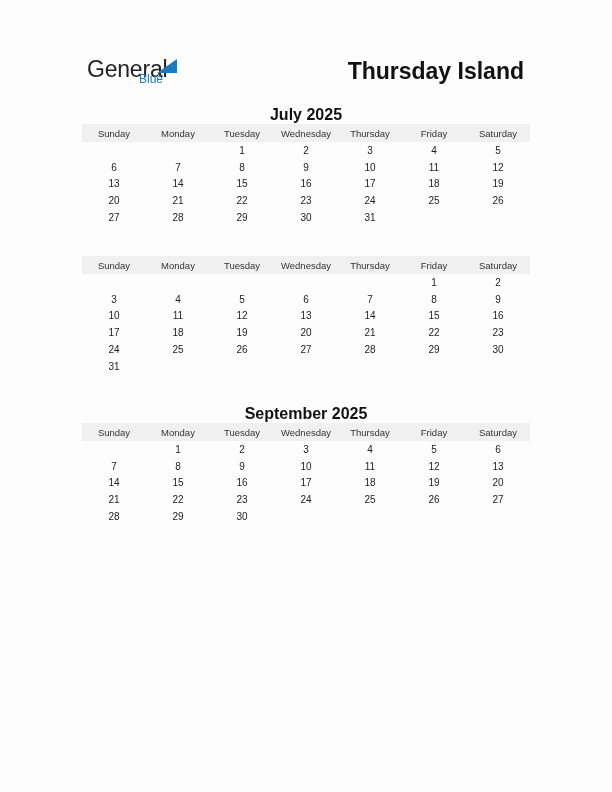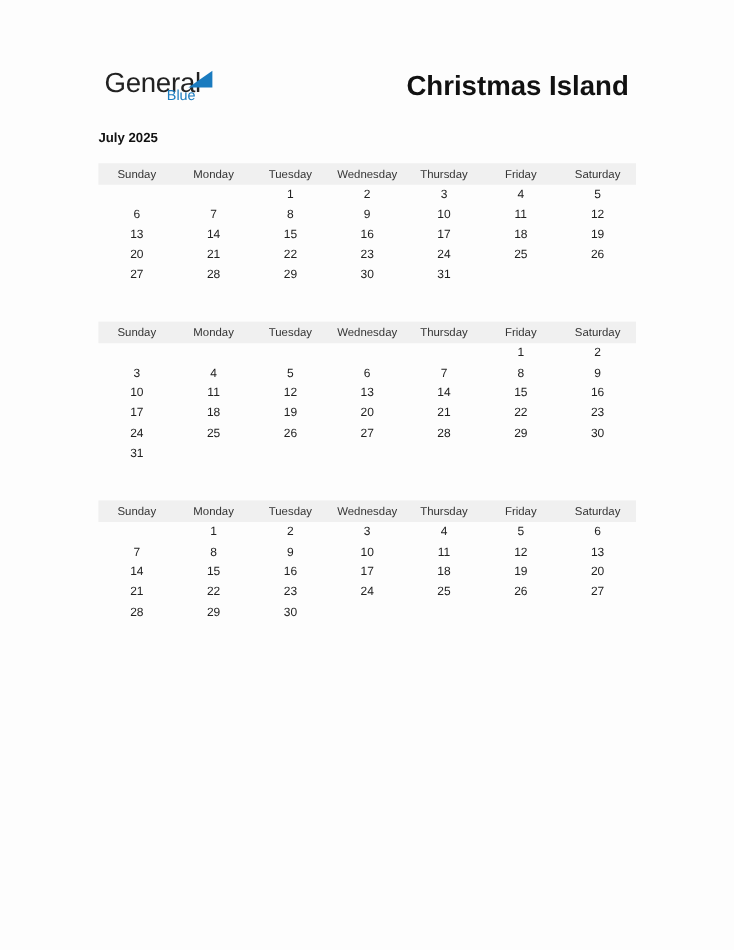--- a/index.html
+++ b/index.html
@@ -8,36 +8,36 @@
     font-family:"Liberation Sans", "DejaVu Sans", sans-serif; color:#222;
     position:relative; overflow:hidden;
   }
   .logo { position:absolute; left:87px; top:56px; width:100px; height:36px; }
   .logo .general { position:absolute; left:0; top:0; font-size:23px; color:#222; letter-spacing:-0.2px; }
   .logo .blue { position:absolute; left:52px; top:16px; font-size:12px; color:#1a7bbf; }
   .logo .tri { position:absolute; left:70px; top:3px; width:0; height:0;
     border-left:20px solid transparent; border-bottom:14px solid #1a7bbf; }
   .country { position:absolute; right:88px; top:58px; font-size:23px; font-weight:bold; color:#111; }
   .month { position:absolute; left:82px; width:448px; }
-  .month-title { text-align:left; font-size:11px; font-weight:bold; color:#111; height:18px; line-height:18px; }
-  .dow { display:flex; background:#f0f0f0; height:18px; align-items:center;margin-top:12px; }
+  .month-title { text-align:center; font-size:16px; font-weight:bold; color:#111; height:18px; line-height:18px; }
+  .dow { display:flex; background:#f0f0f0; height:18px; align-items:center; }
   .dow span { flex:1; text-align:center; font-size:9.5px; color:#333; }
   .week { display:flex; height:16.8px; align-items:center; }
   .week span { flex:1; text-align:center; font-size:10px; color:#222; }
 </style>
 </head>
 <body>
 
 <div class="logo">
   <span class="general">General</span>
   <span class="tri"></span>
   <span class="blue">Blue</span>
 </div>
 
-<div class="country">Christmas Island</div>
+<div class="country">Thursday Island</div>
 
 <div id="months">
     <div class="month" style="top: 106px;">
       <div class="month-title">July 2025</div>
       <div class="dow">
         <span>Sunday</span>
         <span>Monday</span>
         <span>Tuesday</span>
         <span>Wednesday</span>
         <span>Thursday</span>
@@ -149,20 +149,21 @@
         <span>31</span>
         <span></span>
         <span></span>
         <span></span>
         <span></span>
         <span></span>
         <span></span>
       </div>
     </div>
     <div class="month" style="top: 405px;">
+      <div class="month-title">September 2025</div>
       <div class="dow">
         <span>Sunday</span>
         <span>Monday</span>
         <span>Tuesday</span>
         <span>Wednesday</span>
         <span>Thursday</span>
         <span>Friday</span>
         <span>Saturday</span>
       </div>
       <div class="week">

